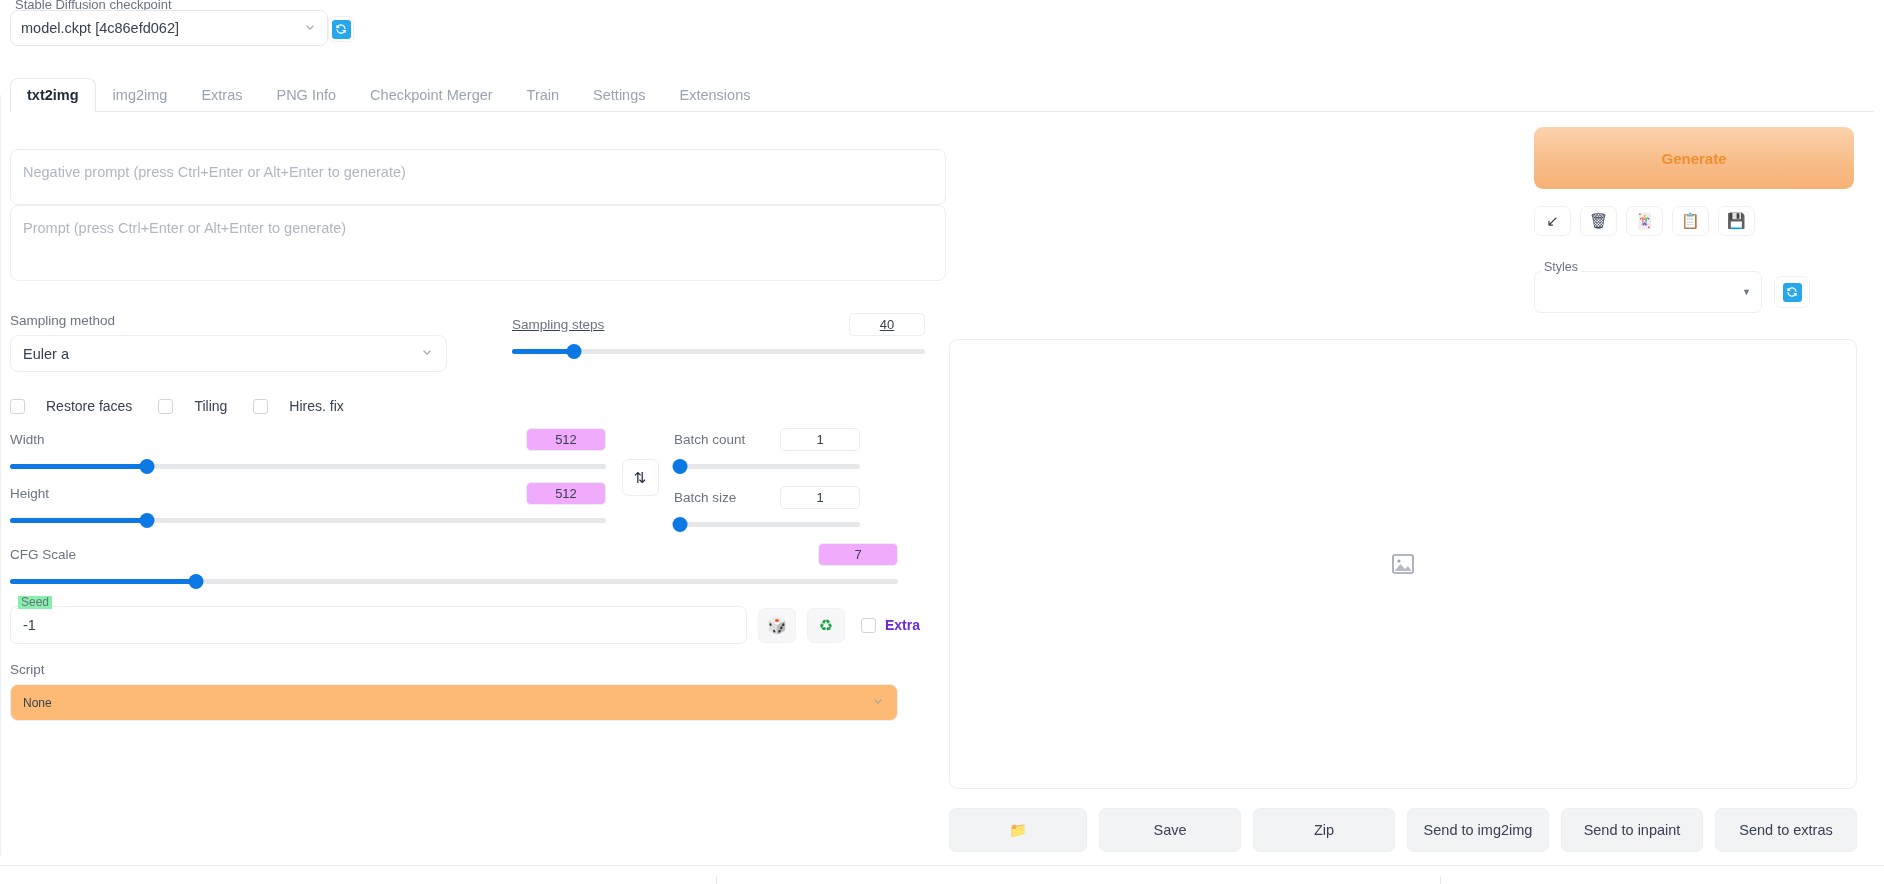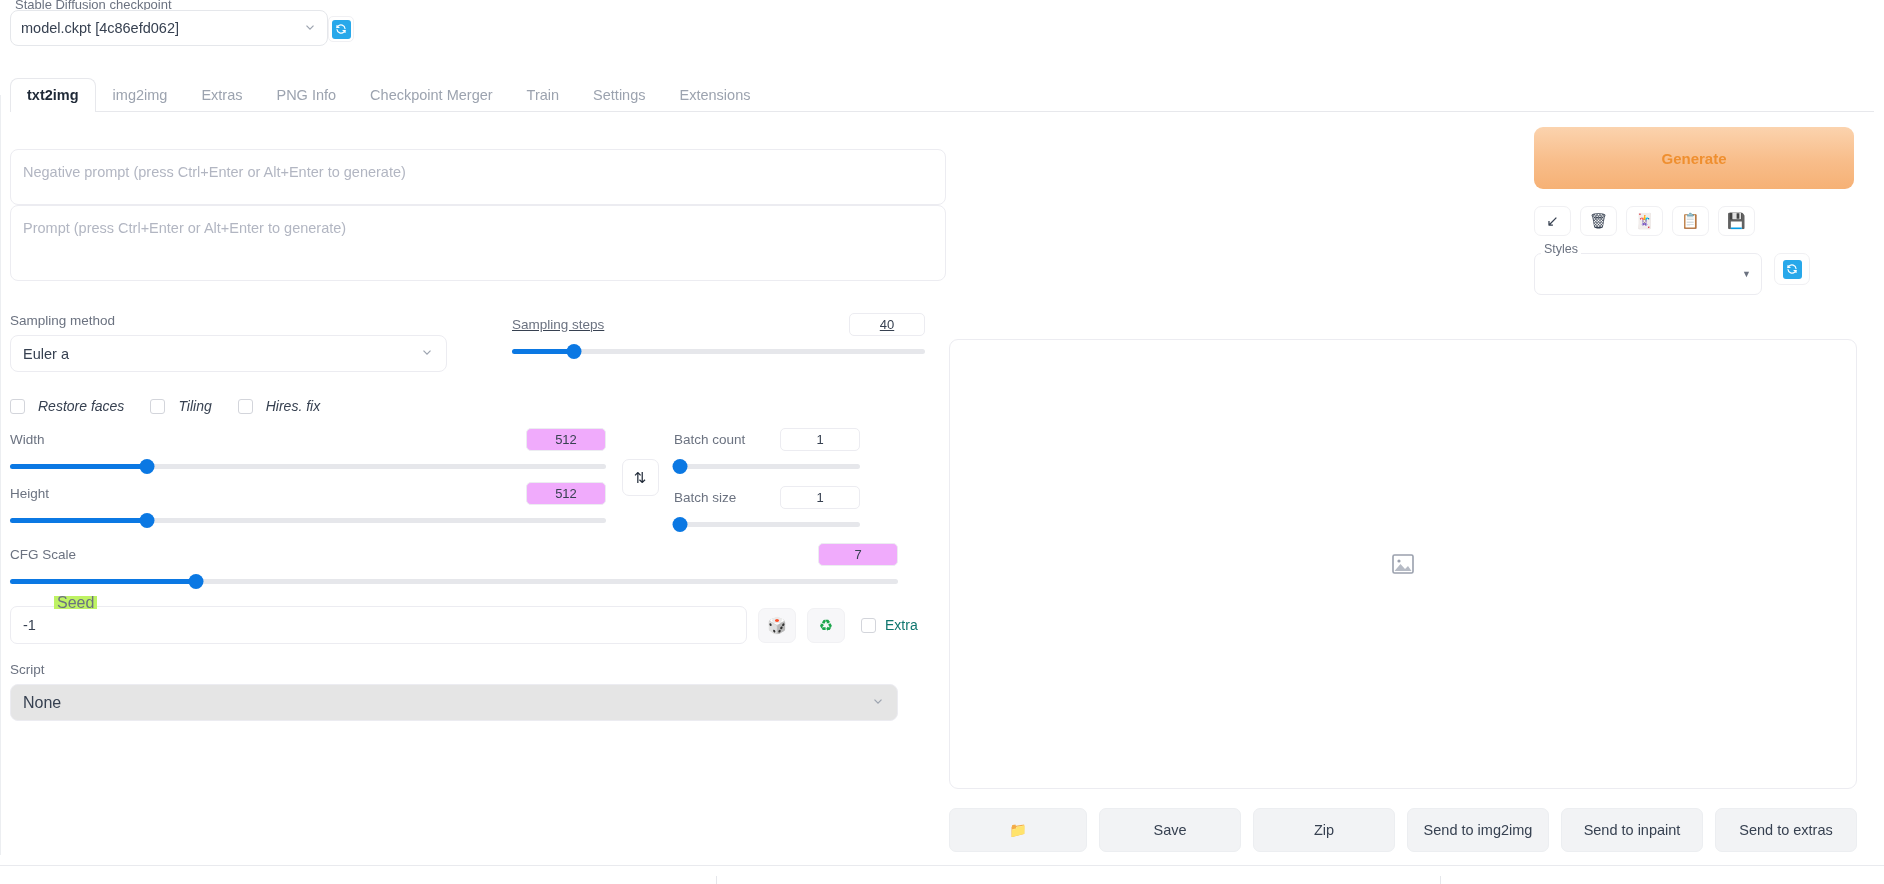--- a/index.html
+++ b/index.html
@@ -79,21 +79,21 @@
   }
   .slider { position: relative; height: 5px; margin-top: 13px; }
   .strack { position: absolute; left: 0; right: 0; top: 0; height: 5px; border-radius: 3px; background: #e6e7eb; }
   .sfill { position: absolute; left: 0; top: 0; height: 5px; border-radius: 3px; background: #0b78e3; }
   .sthumb {
     position: absolute; top: -5px; width: 15px; height: 15px; border-radius: 50%;
     background: #0b78e3; transform: translateX(-50%);
   }
 
   .checks { display: flex; align-items: center; gap: 26px; margin-top: 26px; }
-  .ck { display: flex; align-items: center; gap: 13px; font-size: 14px; color: #374151; font-style: italic; }
+  .ck { display: flex; align-items: center; gap: 21px; font-size: 14px; color: #374151; }
   .ckbox { width: 15px; height: 15px; border: 1px solid #d3d5db; border-radius: 3px; background: #fff; }
 
   .wh-grid { display: flex; margin-top: 14px; }
   .wh-left { width: 596px; }
   .wh-row { }
   .wh-head { display: flex; align-items: center; }
   .wh-num {
     margin-left: auto; width: 80px; height: 23px; border: 1px solid #ececf1; border-radius: 5px;
     background: #f0abfc; display: flex; align-items: center; justify-content: center;
     font-size: 13px; color: #374151; margin-right: 0;
@@ -109,54 +109,54 @@
     margin-left: auto; width: 80px; height: 23px; border: 1px solid #ececf1; border-radius: 5px;
     background: #fff; display: flex; align-items: center; justify-content: center;
     font-size: 13px; color: #374151;
   }
 
   .cfg { margin-top: 16px; width: 888px; }
 
   .seed-wrap { margin-top: 22px; display: flex; align-items: center; gap: 0; }
   .seed-field { position: relative; width: 737px; }
   .seed-lbl {
-    position: absolute; top: -10px; left: 8px; font-size: 16px; color: #6b7280;
-    background: #bef264; padding: 0 3px; line-height: 13px; margin-left: 36px;
+    position: absolute; top: -10px; left: 8px; font-size: 12px; color: #6b7280;
+    background: #86efac; padding: 0 3px; line-height: 13px;
   }
   .seed-box {
     height: 38px; border: 1px solid #ececf1; border-radius: 7px; background: #fff;
     display: flex; align-items: center; padding: 0 12px; font-size: 14.5px; color: #374151;
   }
   .icn-btn {
     width: 38px; height: 35px; border: 1px solid #f1f1f4; border-radius: 7px; background: #f7f7f9;
     display: flex; align-items: center; justify-content: center; font-size: 16px; margin-left: 11px;
   }
-  .extra-ck { display: flex; align-items: center; gap: 9px; margin-left: 16px; font-size: 14px; color: #0f766e; }
+  .extra-ck { display: flex; align-items: center; gap: 9px; margin-left: 16px; font-size: 14px; color: #6d28d9; font-weight: bold; }
 
   .script { margin-top: 18px; width: 888px; }
   .script-sel {
-    margin-top: 6px; height: 37px; border: 1px solid #ececf1; border-radius: 8px; background: #e5e5e5;
-    display: flex; align-items: center; padding: 0 12px; font-size: 16px; color: #374151;
+    margin-top: 6px; height: 37px; border: 1px solid #ececf1; border-radius: 8px; background: #fdba74;
+    display: flex; align-items: center; padding: 0 12px; font-size: 12px; color: #374151;
   }
   .script-sel .chev { margin-left: auto; color: #9ca3af; font-size: 13px; }
 
   
   .right { position: absolute; left: 1534px; top: 127px; width: 340px; }
   .gen-btn {
     width: 320px; height: 62px; border-radius: 9px;
     background: linear-gradient(180deg, #fbd3ae 0%, #f8bd8a 55%, #f6b175 100%);
     display: flex; align-items: center; justify-content: center;
     color: #ef8f2f; font-size: 15px; font-weight: 600;
   }
   .icon-row { display: flex; gap: 9px; margin-top: 17px; }
   .icon-btn {
     width: 37px; height: 30px; border: 1px solid #f0f0f3; border-radius: 7px; background: #fff;
     display: flex; align-items: center; justify-content: center; font-size: 15px;
   }
-  .styles-wrap { margin-top: 17px; display: flex; align-items: flex-start; gap: 12px; }
+  .styles-wrap { margin-top: 35px; display: flex; align-items: center; gap: 12px; }
   .styles-field { position: relative; width: 228px; }
   .styles-lbl {
     position: absolute; top: -10px; left: 7px; font-size: 12.5px; color: #6b7280;
     background: #fff; padding: 0 3px; line-height: 13px;
   }
   .styles-box {
     height: 42px; border: 1px solid #ececf1; border-radius: 7px; background: #fff;
     display: flex; align-items: center; padding: 0 10px;
   }
   .styles-box .caret { margin-left: auto; color: #6b7280; font-size: 9px; }

